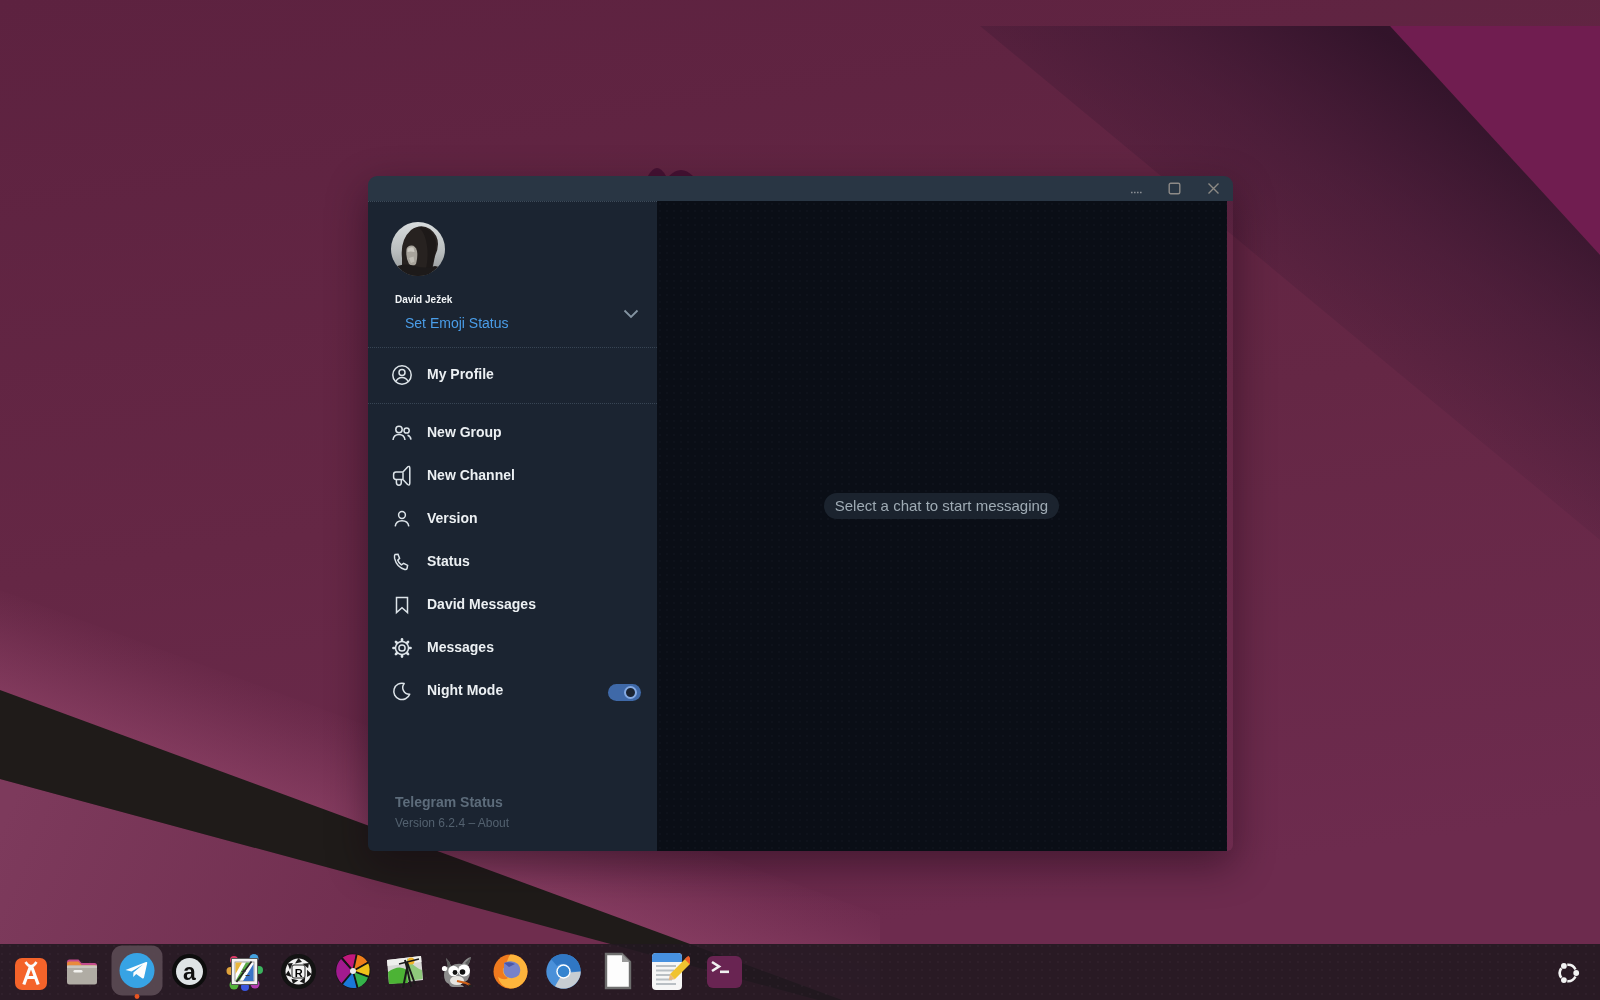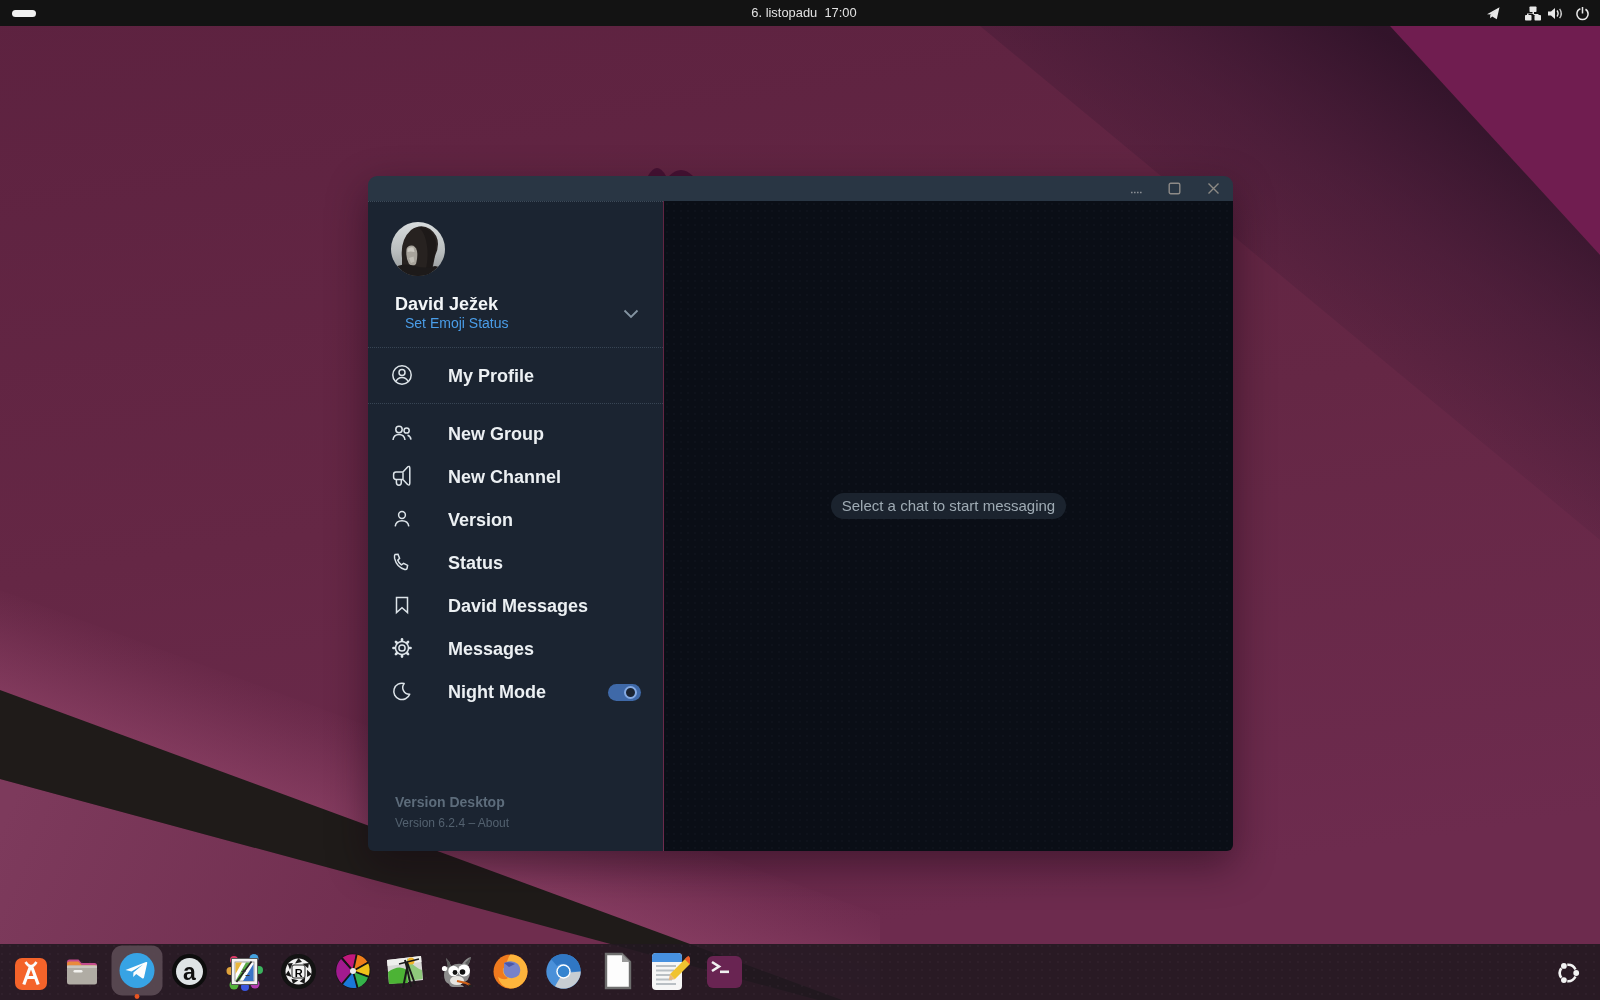--- a/index.html
+++ b/index.html
@@ -33,42 +33,20 @@
  <rect x="0" y="0" width="1600" height="1000" fill="url(#base)"></rect>
  <polygon points="1390,26 1600,26 1600,255" fill="#701d50"></polygon>
  <polygon points="980,26 1390,26 1600,255 1600,540" fill="url(#darkR)"></polygon>
  <polygon points="0,590 0,695 880,1020 880,915" fill="url(#glow)"></polygon>
  <path d="M648,176 q9,-16 18,0 z" fill="#451233"></path>
  <path d="M669,176 q12,-12 24,0 z" fill="#451233"></path>
  <polygon points="0,779 818,1000 0,1000" fill="url(#btmpink)"></polygon>
  <polygon points="0,690 842,1000 818,1000 0,779" fill="#1f1b19"></polygon>
 </svg>
 
-<div class="abs" style="left:0;top:0;width:1600px;height:26px;background:#131313">
- <div class="abs" style="left:12px;top:10px;width:24px;height:7px;background:#f2f2f2;border-radius:4px"></div>
- <div class="abs" style="left:4px;top:0;width:1600px;height:26px;line-height:26px;text-align:center;color:#e2e2e2;font-size:12.9px">6. listopadu&nbsp; 17:00</div>
- <svg class="abs" style="left:1486px;top:6px" width="104" height="15" viewBox="0 0 104 15">
-  <path d="M1,8.2 L13.5,1.2 L10.8,13.2 L6.2,10.4 L4.2,12.2 L4.2,9.2 L10.5,4 L5,8.6 Z" fill="#e8e8e8"></path>
-  <g fill="#e8e8e8">
-   <rect x="43.5" y="0.5" width="7" height="5.5" rx="0.8"></rect>
-   <rect x="39" y="9" width="6.5" height="5.5" rx="0.8"></rect>
-   <rect x="48.5" y="9" width="6.5" height="5.5" rx="0.8"></rect>
-   <path d="M46.5,6 h1.5 v2 h-5.5 v2 h-1.5 v-2.6 h5.5 z M47.5,8 h5 v2 h-1.5 v-1 h-3.5 z"></path>
-  </g>
-  <g fill="#e8e8e8">
-   <path d="M62,5.5 h3l4,-3.5 v11 l-4,-3.5 h-3 z"></path>
-   <path d="M71,4.5 q2.2,3 0,6" stroke="#e8e8e8" stroke-width="1.4" fill="none"></path>
-   <path d="M73.6,2.8 q3.4,4.6 0,9.4" stroke="#e8e8e8" stroke-width="1.4" fill="none" opacity="0.85"></path>
-  </g>
-  <g stroke="#e8e8e8" stroke-width="1.5" fill="none">
-   <circle cx="96.5" cy="8" r="5.6" stroke-dasharray="29 6.2" stroke-dashoffset="-3.1" transform="rotate(-90 96.5 8)"></circle>
-   <line x1="96.5" y1="1" x2="96.5" y2="7.5"></line>
-  </g>
- </svg>
-</div>
 
 <div class="abs" style="left:368px;top:176px;width:865px;height:675px;border-radius:9px 9px 6px 6px;overflow:hidden;box-shadow:0 14px 40px rgba(20,5,15,.45)">
  <div class="abs" style="left:0;top:0;width:865px;height:25px;background:#293644">
   <svg class="abs" style="left:762px;top:15px" width="14" height="3" viewBox="0 0 14 3">
           <line x1="1" y1="1.5" x2="13" y2="1.5" stroke="#8a8f94" stroke-width="1.6" stroke-dasharray="1.6 1.4"></line>
         </svg>
   <svg class="abs" style="left:800px;top:6px" width="13" height="13" viewBox="0 0 13 13">
           <rect x="1.2" y="1.2" width="10.6" height="10.6" rx="1.5" fill="none" stroke="#8d8a87" stroke-width="1.4"></rect>
         </svg>
   <svg class="abs" style="left:839px;top:6px" width="13" height="13" viewBox="0 0 13 13">
@@ -91,27 +69,27 @@
    <g clip-path="url(#avc)">
     <rect width="54" height="54" fill="url(#avb)"></rect>
     <path d="M11,54 L11,36 Q9,18 20,8 Q30,1 39,7 Q47,13 47,22 Q47,28 44,34 L42,44 L40,54 Z" fill="#272220"></path>
     <path d="M30,5 Q44,8 45,22 Q45,30 42,40 L39,52 L33,54 Q38,38 36,24 Q34,10 28,6 Z" fill="#1d1918"></path>
     <path d="M15.5,27 Q14.5,36 18,42 Q22,45 25,42 Q27,35 26,29 Q24.5,23.5 20.5,23.5 Q16.5,23.5 15.5,27 Z" fill="#a8a49c"></path>
     <path d="M16.5,27 Q18.5,24.5 22.5,25.5 L23.5,30 Q19.5,29 16.5,30 Z" fill="#ccc9c1"></path>
     <path d="M18,36 L20,41 L23.5,39.5 L22.5,34.5 Z" fill="#c0bdb5"></path>
     <path d="M0,56 L2,46 Q12,40 24,44 Q34,47 44,44 L52,46 L54,56 Z" fill="#1d1a1a"></path>
    </g>
   </svg>
-  <div class="abs" style="left:27px;top:93px;color:#f2f5f7;font-size:18px;font-weight:bold">David Ježek</div>
+  <div class="abs" style="left:27px;top:93px;color:#f2f5f7;font-size:10px;font-weight:bold">David Ježek</div>
   <div class="abs" style="left:37px;top:114px;color:#4a9de8;font-size:14px">Set Emoji Status</div>
   <svg class="abs" style="left:255px;top:108px" width="16" height="10" viewBox="0 0 16 10">
           <path d="M1.5,1.5 L8,8 L14.5,1.5" stroke="#8494a2" stroke-width="1.8" fill="none"></path>
         </svg>
   <div class="abs" style="left:0;top:146px;width:295px;border-top:1px dotted rgba(125,145,165,0.3)"></div>
-  <style>.mi{position:absolute;left:80px;color:#ecf0f3;font-size:18px;font-weight:bold;letter-spacing:0px}</style>
+  <style>.mi{position:absolute;left:59px;color:#ecf0f3;font-size:14px;font-weight:bold;letter-spacing:0px}</style>
   <svg class="abs" style="left:22px;top:162px" width="24" height="24" viewBox="0 0 24 24" fill="none" stroke="#dde4e9" stroke-width="1.5">
    <circle cx="12" cy="12" r="9.2"></circle>
           <circle cx="12" cy="9.6" r="3"></circle>
           <path d="M5.9,18.6 Q7.5,14.4 12,14.4 Q16.5,14.4 18.1,18.6"></path>
   </svg>
         <div class="mi" style="top:165px">My Profile</div>
   <svg class="abs" style="left:22px;top:220px" width="24" height="24" viewBox="0 0 24 24" fill="none" stroke="#dde4e9" stroke-width="1.5">
    <circle cx="9" cy="8.5" r="3.2"></circle>
           <path d="M3,19 Q3.6,13.6 9,13.6 Q14.4,13.6 15,19"></path>
           <circle cx="16.6" cy="9.5" r="2.6"></circle>
@@ -152,24 +130,24 @@
    </g>
   </svg>
         <div class="mi" style="top:438px">Messages</div>
   <svg class="abs" style="left:22px;top:478px" width="24" height="24" viewBox="0 0 24 24" fill="none" stroke="#dde4e9" stroke-width="1.5">
    <path d="M14.2,4.5 A8.2,8.2 0 1 0 19.7,15.2 A6.6,6.6 0 0 1 14.2,4.5 Z" stroke-linejoin="round"></path>
   </svg>
         <div class="mi" style="top:481px">Night Mode</div>
   <div class="abs" style="left:240px;top:483px;width:33px;height:17px;border-radius:9px;background:#3f69a8"></div>
   <div class="abs" style="left:256px;top:485px;width:13px;height:13px;border-radius:50%;background:#1b2431;border:2.5px solid #84a9e2;box-sizing:border-box"></div>
   <div class="abs" style="left:0;top:202px;width:295px;border-top:1px dotted rgba(125,145,165,0.3)"></div>
-  <div class="abs" style="left:27px;top:593px;color:#5d6c7b;font-size:14px;font-weight:bold">Version Desktop</div>
+  <div class="abs" style="left:27px;top:593px;color:#5d6c7b;font-size:14px;font-weight:bold">Telegram Status</div>
   <div class="abs" style="left:27px;top:615px;color:#53616f;font-size:12px">Version 6.2.4 – About</div>
  </div>
- <div class="abs" style="left:296px;top:25px;width:570px;height:650px;background:#0a0e16">
+ <div class="abs" style="left:289px;top:25px;width:570px;height:650px;background:#0a0e16">
   <svg class="abs" style="left:0;top:0" width="570" height="650">
    <defs>
             <pattern id="cd" width="7" height="7" patternUnits="userSpaceOnUse">
               <rect width="7" height="7" fill="none"></rect>
               <circle cx="3" cy="3" r="0.7" fill="#1e2834" opacity="0.4"></circle>
             </pattern>
           </defs>
    <rect width="570" height="650" fill="url(#cd)"></rect>
   </svg>
   <div class="abs" style="left:167px;top:292px;width:235px;height:26px;border-radius:13px;background:rgba(31,41,53,0.8);color:#9fabb4;font-size:15px;text-align:center;line-height:26px">Select a chat to start messaging</div>

